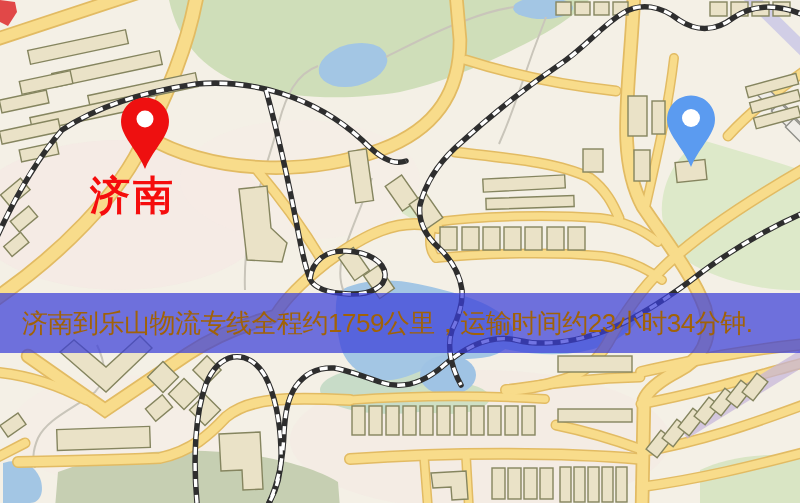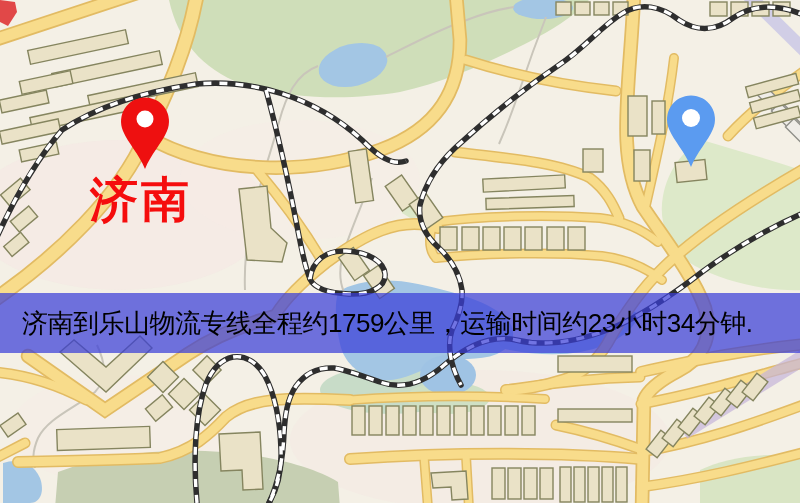--- a/index.html
+++ b/index.html
@@ -23,28 +23,28 @@
   .bldg{fill:#efede8;stroke:#90908a;stroke-width:1.4;}
   .stream{fill:none;stroke:#c9c5ba;stroke-width:2;}
   .water{fill:#a3c6e4;}
   
   .banner{
     position:absolute;left:0;top:293px;width:800px;height:60px;
     background:rgba(58,62,216,0.72);
     display:flex;align-items:center;box-sizing:border-box;padding-left:22px;
   }
   .banner span{
-    color:#000000;font-size:26px;letter-spacing:-0.5px;white-space:nowrap;
+    color:#a16207;font-size:26px;letter-spacing:-0.5px;white-space:nowrap;
     font-family:"Liberation Sans",sans-serif;
   }
   .city{
     position:absolute;font-family:"Liberation Serif",serif;font-weight:bold;
     line-height:1;letter-spacing:3px;text-shadow:0 0 1px rgba(255,255,255,.4);
   }
-  .city.origin{left:90px;top:176px;font-size:48px;color:#f50d0d;}
+  .city.origin{left:90px;top:176px;font-size:40px;color:#f50d0d;}
   .city.dest{left:644px;top:179px;font-size:46px;color:#1e1ede;}
 </style>
 </head>
 <body>
 
 <div class="stage">
 
   <svg width="800" height="503" viewBox="0 0 800 503" xmlns="http://www.w3.org/2000/svg">
 
     <rect x="0" y="0" width="800" height="503" fill="#f4f0e6"></rect>

